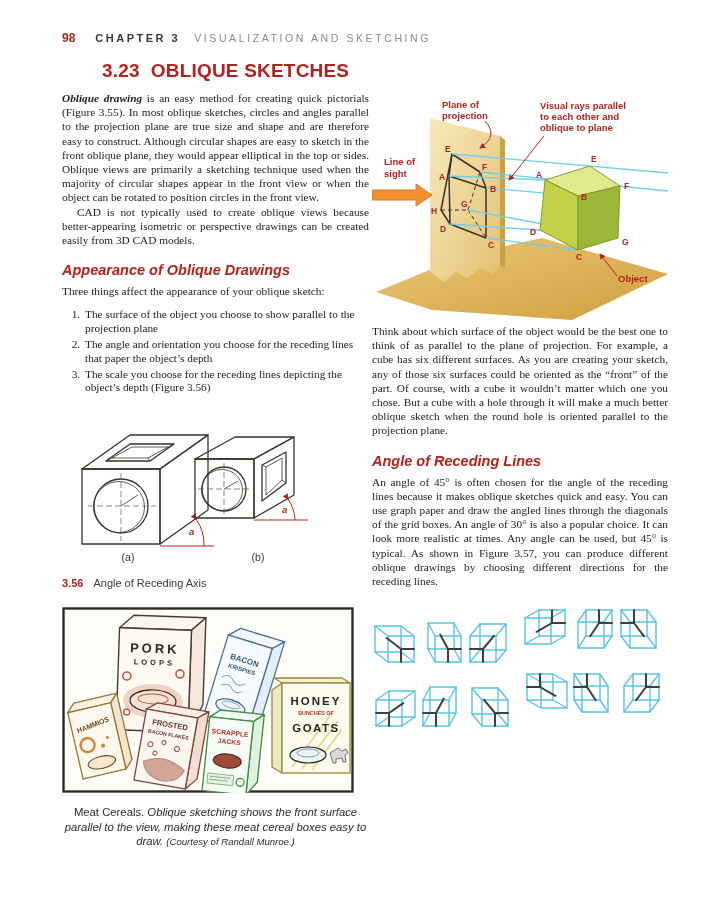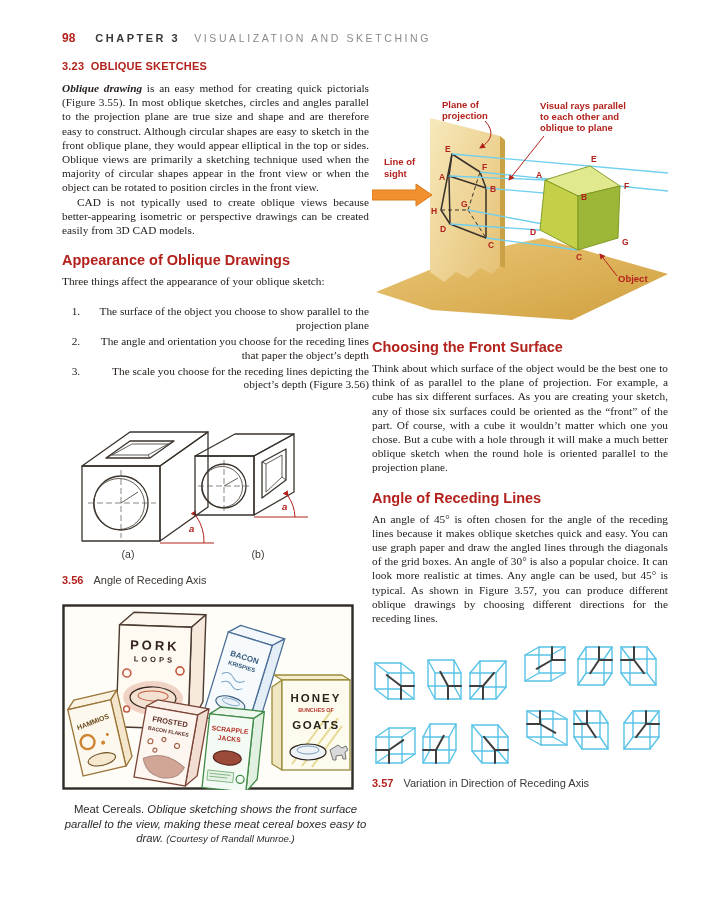--- a/index.html
+++ b/index.html
@@ -12,27 +12,27 @@
             font-family:"Liberation Sans", sans-serif; font-size:11px; }
   .pagenum { color:var(--accent_red,#b3221d); font-weight:bold; font-size:12px; margin-right:20px; }
   .chap { color:#3c3835; font-weight:bold; letter-spacing:2.5px; margin-right:14px; }
   .chaptitle { color:#8d8a87; letter-spacing:2.6px; font-size:10.5px; }
 
   
   .col-left  { position:absolute; left:62px;  top:60px; width:307px; }
   .col-right { position:absolute; left:372px; top:96px; width:296px; }
 
   h1.sec { font-family:"Liberation Sans", sans-serif; color:var(--accent_red,#b3221d);
-           font-size:11px; font-weight:bold; letter-spacing:0.2px; margin-bottom:9px; }
+           font-size:19px; font-weight:bold; letter-spacing:0.2px; margin-bottom:9px;margin-left:40px; }
   h2.sub { font-family:"Liberation Sans", sans-serif; color:var(--accent_red,#b3221d);
-           font-size:14.5px; font-weight:bold; margin:15px 0 6px 0; }
+           font-size:14.5px; font-weight:bold; margin:15px 0 6px 0;font-style:italic; }
   p.body { font-size:11.3px; line-height:14.2px; text-align:justify; }
   p.indent { text-indent:15px; }
   .leadbold { font-weight:bold; font-style:italic; }
-  ol.alist { font-size:11.3px; line-height:13.8px; margin:17px 0 0 0; padding-left:21px;text-align:right; }
+  ol.alist { font-size:11.3px; line-height:13.8px; margin:10px 0 0 0; padding-left:21px; }
   ol.alist li { margin-bottom:2px; padding-left:2px; }
 
   .figcap { font-family:"Liberation Sans", sans-serif; font-size:11px; color:#3c3835; margin-top:8px; }
   .figcap .num { color:var(--accent_red,#b3221d); font-weight:bold; margin-right:10px; }
 
   .fig356 { margin-top:14px; }
   .cartoon { margin-top:18px; }
   .cartooncap { font-family:"Liberation Sans", sans-serif; font-size:11.3px; line-height:14.5px;
                 color:#2e2a26; margin-top:8px;text-align:center; }
   .cartooncap .it { font-style:italic; }
@@ -285,21 +285,20 @@
 
         <text x="12" y="69" class="dlab">Line of</text>
         <text x="12" y="81" class="dlab">sight</text>
         <polygon points="0,94 44,94 44,88 60,99 44,110 44,104 0,104" style="fill:var(--orange_arrow,#f29030)" stroke="#d87a1a"></polygon>
 
         <text x="246" y="186" class="dlab">Object</text>
         <line class="redln" x1="245" y1="180" x2="228" y2="158" marker-end="url(#ar2)"></line>
       </svg>
     </div>
 
-    <h2 class="sub h-choosing">Choosing the Front Surface</h2>
     <p class="body">Think about which surface of the object would be the best one to think of as parallel to the plane of projection. For example, a cube has six different surfaces. As you are creating your sketch, any of those six surfaces could be oriented as the “front” of the part. Of course, with a cube it wouldn’t matter which one you chose. But a cube with a hole through it will make a much better oblique sketch when the round hole is oriented parallel to the projection plane.</p>
 
     <h2 class="sub h-angle">Angle of Receding Lines</h2>
     <p class="body">An angle of 45° is often chosen for the angle of the receding lines because it makes oblique sketches quick and easy. You can use graph paper and draw the angled lines through the diagonals of the grid boxes. An angle of 30° is also a popular choice. It can look more realistic at times. Any angle can be used, but 45° is typical. As shown in Figure 3.57, you can produce different oblique drawings by choosing different directions for the receding lines.</p>
 
     <div class="fig357">
       <svg id="fig357svg" width="294" height="124" viewBox="0 0 294 124">
         <g id="cubes">
             <g>
               <path d="M3,22 L29,22 L29,48 L3,48 Z" fill="none" stroke="#58c3e6" stroke-width="1.4" stroke-linecap="round" stroke-linejoin="round"></path>
@@ -428,16 +427,15 @@
               <path d="M261,70 L252,82" fill="none" stroke="#58c3e6" stroke-width="1.4" stroke-linecap="round" stroke-linejoin="round"></path>
               <path d="M287,70 L278,82" fill="none" stroke="#58c3e6" stroke-width="1.4" stroke-linecap="round" stroke-linejoin="round"></path>
               <path d="M287,96 L278,108" fill="none" stroke="#58c3e6" stroke-width="1.4" stroke-linecap="round" stroke-linejoin="round"></path>
               <path d="M261,96 L252,108" fill="none" stroke="#58c3e6" stroke-width="1.4" stroke-linecap="round" stroke-linejoin="round"></path>
               <path d="M274,83 l0,-13" fill="none" stroke="#3f3f3f" stroke-width="2" stroke-linecap="round" stroke-linejoin="round"></path>
               <path d="M274,83 l13,0" fill="none" stroke="#3f3f3f" stroke-width="2" stroke-linecap="round" stroke-linejoin="round"></path>
               <path d="M274,83 l-9.9,13.200000000000001" fill="none" stroke="#3f3f3f" stroke-width="2" stroke-linecap="round" stroke-linejoin="round"></path>
             </g>
           </g>
       </svg>
-      <div class="figcap"><span class="num">3.57</span><span>Variation in Direction of Receding Axis</span></div>
     </div>
   </div>
 </div>
 
 </body></html>

